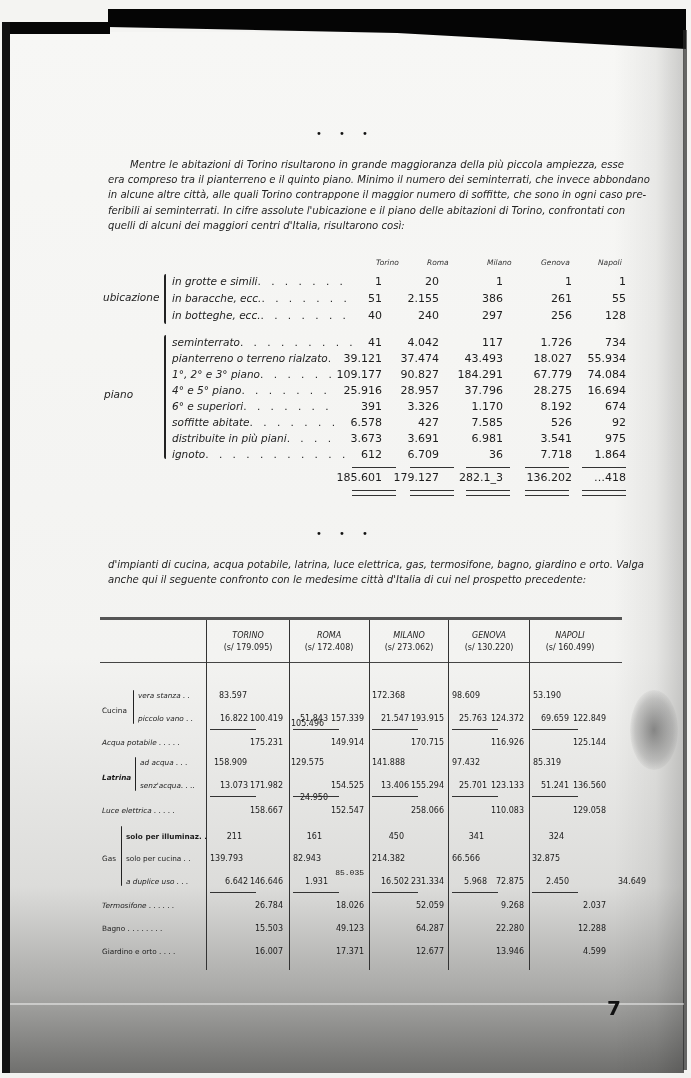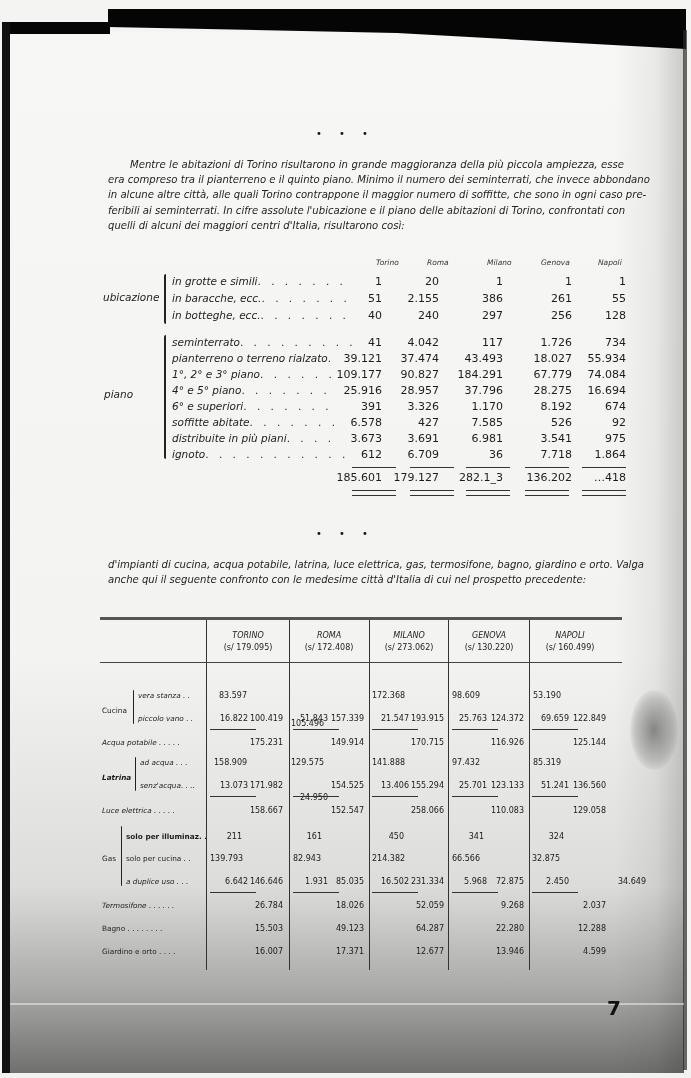--- a/index.html
+++ b/index.html
@@ -351,21 +351,21 @@
 
   <span class="t2-val" style="left:106px; text-align:left; padding-left:4px; top:240px;">139.793</span>
   <span class="t2-val" style="left:193px; text-align:left; top:240px;">82.943</span>
   <span class="t2-val" style="left:272px; text-align:left; top:240px;">214.382</span>
   <span class="t2-val" style="left:352px; text-align:left; top:240px;">66.566</span>
   <span class="t2-val" style="left:432px; text-align:left; top:240px;">32.875</span>
 
   <span class="t2-val" style="left:106px; top:263px;">6.642</span>
   <span class="t2-val tot" style="left:139px; top:263px;">146.646</span>
   <span class="t2-val" style="left:186px; top:263px;">1.931</span>
-  <span class="t2-val tot" style="left:220px; top:263px;">85.035</span>
+  <span class="t2-val tot" style="left:220px; top:254px;font-family:Liberation Mono, monospace;">85.035</span>
   <span class="t2-val" style="left:267px; top:263px;">16.502</span>
   <span class="t2-val tot" style="left:300px; top:263px;">231.334</span>
   <span class="t2-val" style="left:345px; top:263px;">5.968</span>
   <span class="t2-val tot" style="left:380px; top:263px;">72.875</span>
   <span class="t2-val" style="left:427px; top:263px;">2.450</span>
   <span class="t2-val tot" style="left:462px; top:263px;padding-left:40px;">34.649</span>
 
   <div class="t2-rule" style="left:110px; top:278px;"></div>
   <div class="t2-rule" style="left:193px; top:278px;"></div>
   <div class="t2-rule" style="left:272px; top:278px;"></div>

